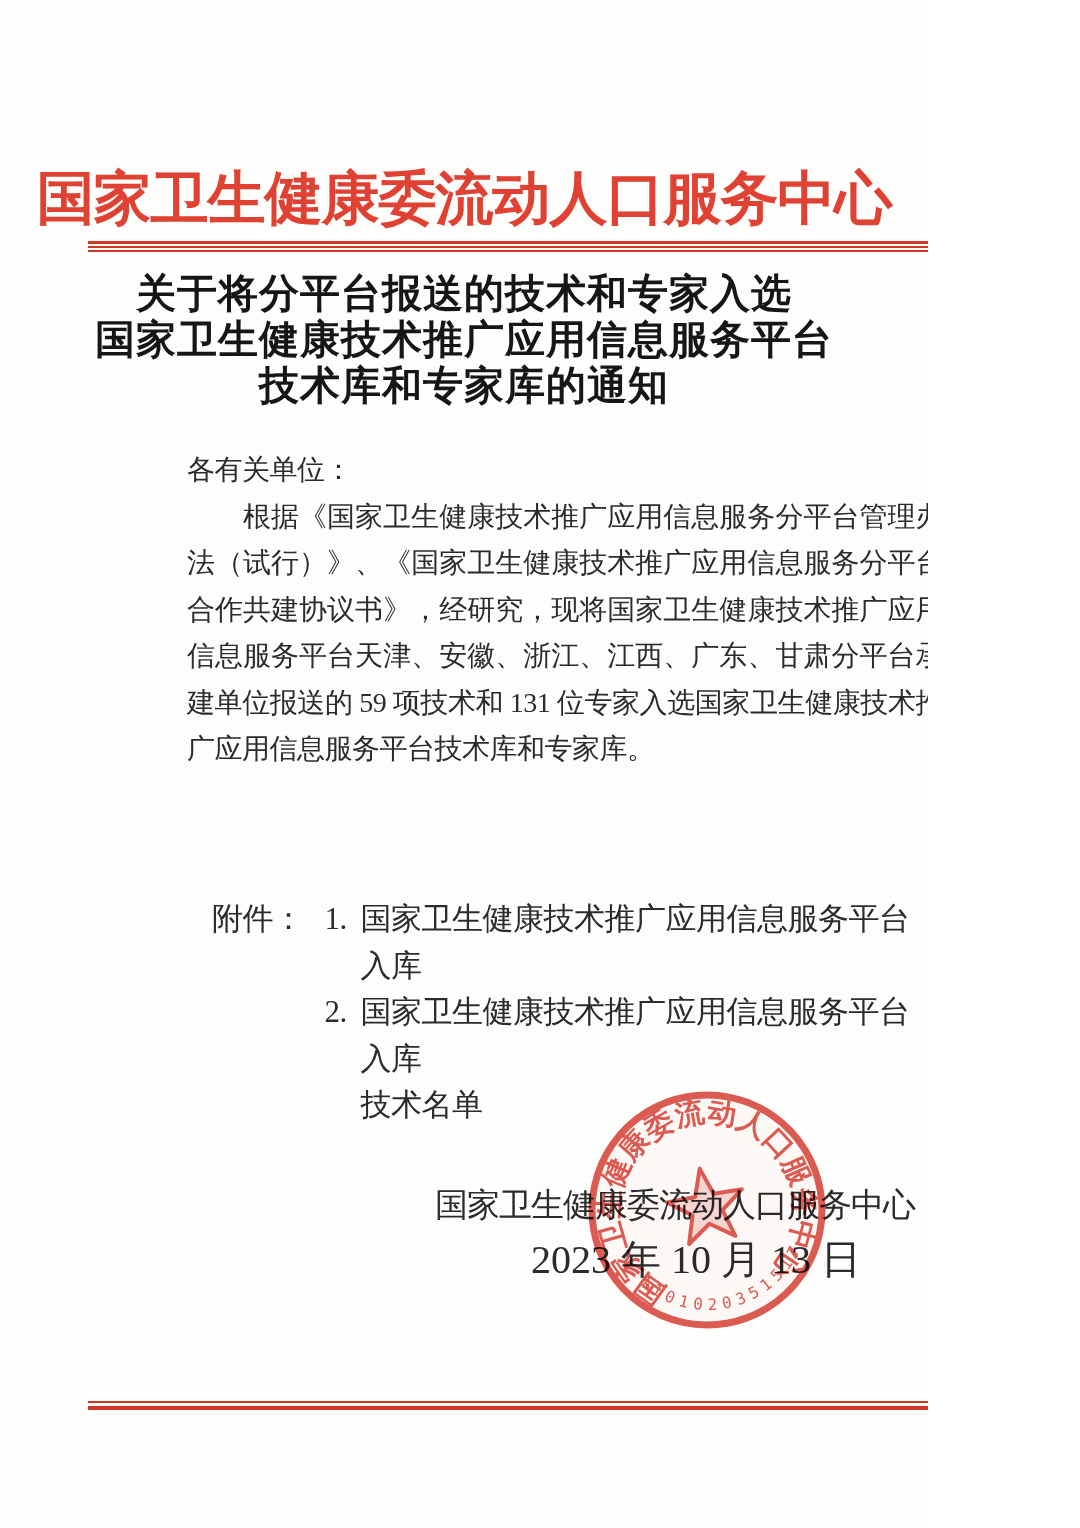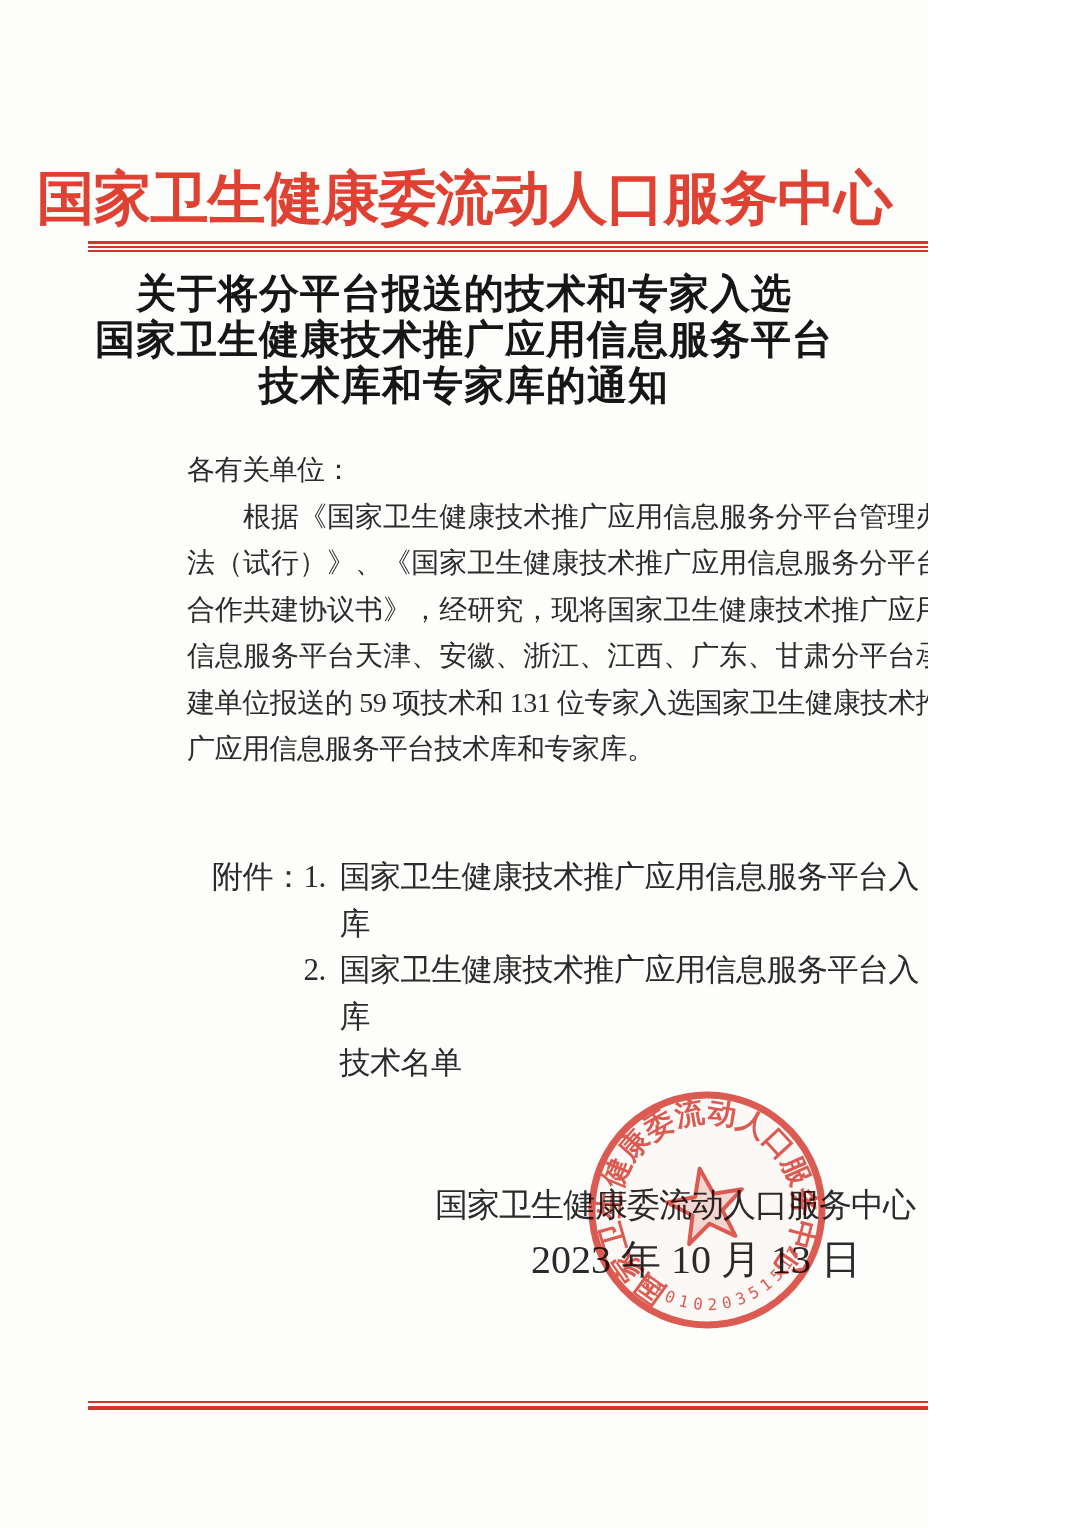--- a/index.html
+++ b/index.html
@@ -44,24 +44,25 @@
   .body-text {
     position:absolute; left:158px; top:447px; width:756px;
     font-size:28px; line-height:46.5px; letter-spacing:-0.5px;
     color:#2b2b2b; text-align:justify;margin-left:29px;
   }
   .body-text p { margin:0; }
   .para { text-indent:56px; }
 
   
   .attachments {
-    position:absolute; left:212px; top:854px;
+    position:absolute; left:212px; top:896px;
     display:flex;
     font-size:31px; line-height:46.5px; letter-spacing:-0.5px;
     color:#2b2b2b;
+    gap:21px;
   }
   .att-label { white-space:nowrap; }
   .att-item { display:flex; }
   .att-num { width:36px; flex:none; }
 
   
   .signature {
     position:absolute; left:420px; top:1183px; width:510px;
     text-align:center; color:#2b2b2b;
   }

